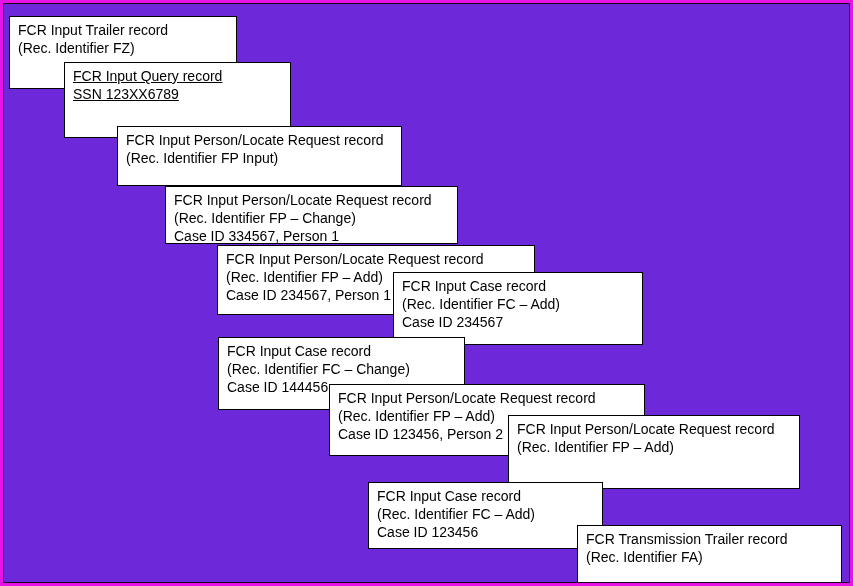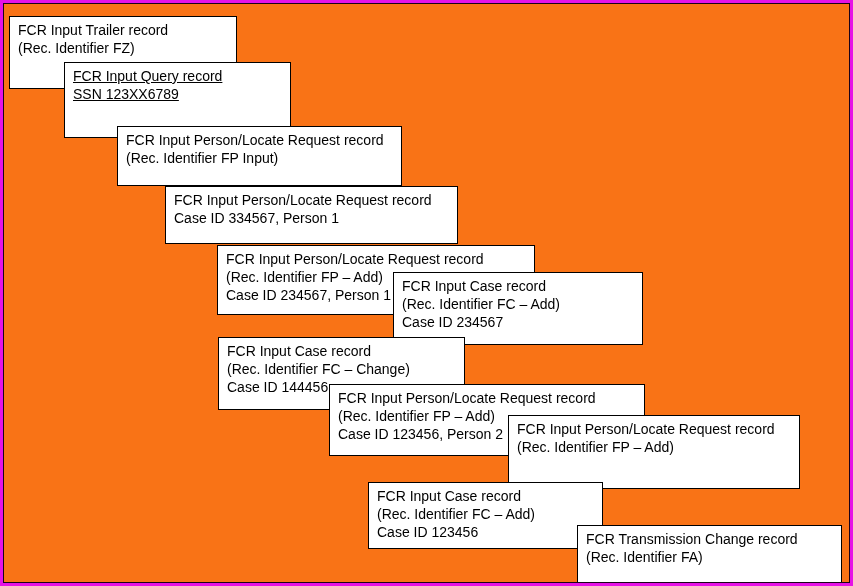--- a/index.html
+++ b/index.html
@@ -5,21 +5,21 @@
   html, body {
     margin: 0;
     padding: 0;
     background: #ffffff;
     font-family: "Liberation Sans", sans-serif;
   }
   #canvas {
     position: relative;
     width: 853px;
     height: 586px;
-    background: #f97316;
+    background: #6d28d9;
     overflow: hidden;
     box-sizing: border-box;
   }
   
   .outer-frame {
     position: absolute;
     inset: 0;
     border: 3px solid #e612e6;
     pointer-events: none;
     z-index: 60;
@@ -59,20 +59,21 @@
     <div class="record-box" style="left: 64px; top: 62px; width: 227px; height: 76px; z-index: 2; text-decoration: underline;">
       <div class="record-line">FCR Input Query record</div>
       <div class="record-line">SSN 123XX6789</div>
     </div>
     <div class="record-box" style="left: 117px; top: 126px; width: 285px; height: 60px; z-index: 3;">
       <div class="record-line">FCR Input Person/Locate Request record</div>
       <div class="record-line">(Rec. Identifier FP Input)</div>
     </div>
     <div class="record-box" style="left: 165px; top: 186px; width: 293px; height: 58px; z-index: 4;">
       <div class="record-line">FCR Input Person/Locate Request record</div>
+      <div class="record-line">(Rec. Identifier FP – Change)</div>
       <div class="record-line">Case ID 334567, Person 1</div>
     </div>
     <div class="record-box" style="left: 217px; top: 245px; width: 318px; height: 70px; z-index: 5;">
       <div class="record-line">FCR Input Person/Locate Request record</div>
       <div class="record-line">(Rec. Identifier FP – Add)</div>
       <div class="record-line">Case ID 234567, Person 1</div>
     </div>
     <div class="record-box" style="left: 393px; top: 272px; width: 250px; height: 73px; z-index: 6;">
       <div class="record-line">FCR Input Case record</div>
       <div class="record-line">(Rec. Identifier FC – Add)</div>
@@ -91,16 +92,16 @@
     <div class="record-box" style="left: 508px; top: 415px; width: 292px; height: 74px; z-index: 9;">
       <div class="record-line">FCR Input Person/Locate Request record</div>
       <div class="record-line">(Rec. Identifier FP – Add)</div>
     </div>
     <div class="record-box" style="left: 368px; top: 482px; width: 235px; height: 67px; z-index: 10;">
       <div class="record-line">FCR Input Case record</div>
       <div class="record-line">(Rec. Identifier FC – Add)</div>
       <div class="record-line">Case ID 123456</div>
     </div>
     <div class="record-box" style="left: 577px; top: 525px; width: 265px; height: 60px; z-index: 11;">
-      <div class="record-line">FCR Transmission Change record</div>
+      <div class="record-line">FCR Transmission Trailer record</div>
       <div class="record-line">(Rec. Identifier FA)</div>
     </div>
   </div>
 
 </body></html>

